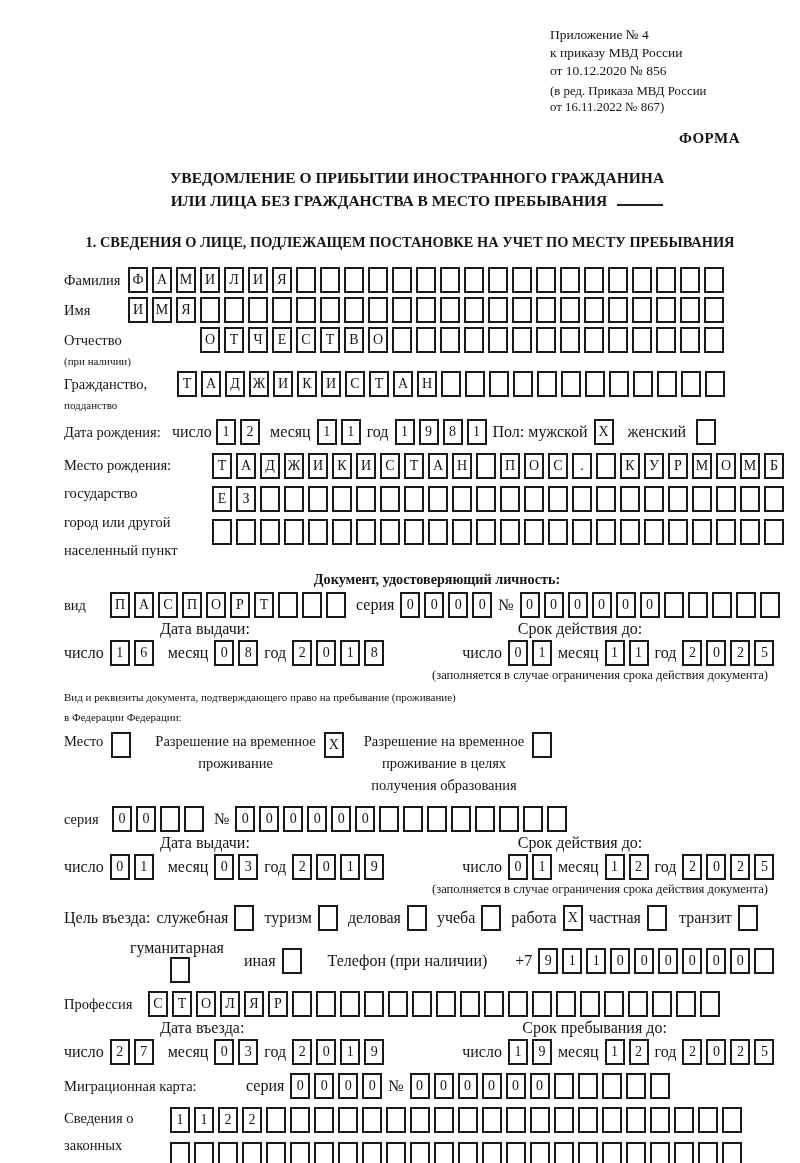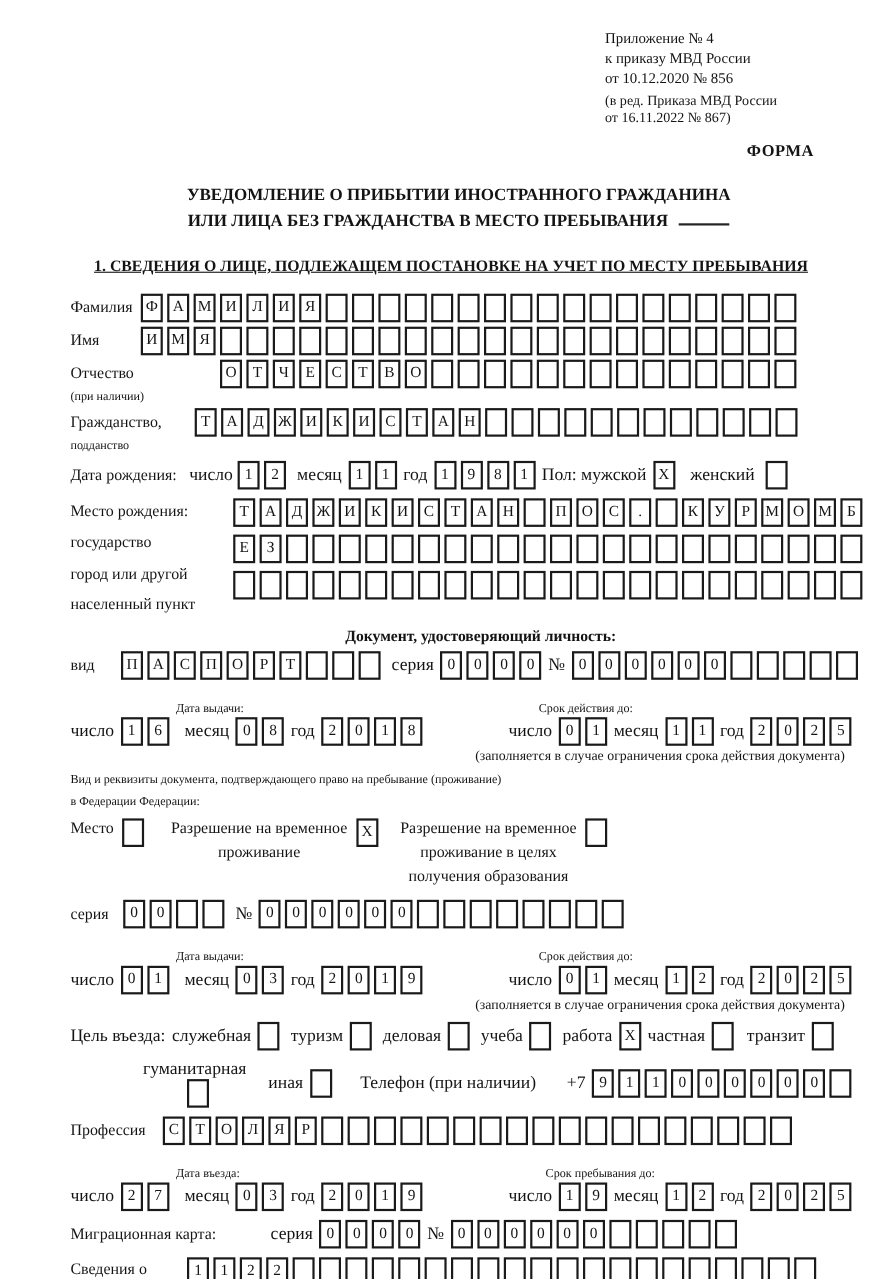--- a/index.html
+++ b/index.html
@@ -8,40 +8,40 @@
   .page{padding:26px 30px 0 64px;box-sizing:border-box;width:800px;}
   
   .hdr{width:190px;margin-left:auto;margin-right:30px;font-size:13.5px;line-height:1.33;}
   .hdr .ed{font-size:12.8px;line-height:1.3;}
   .hdr .ed.first{margin-top:3px;}
   .forma{width:190px;margin-left:auto;margin-right:30px;text-align:right;
          font-weight:bold;font-size:15px;margin-top:14px;letter-spacing:.5px;font-family:Liberation Serif, serif;}
   
   .title{text-align:center;font-weight:bold;font-size:15.5px;line-height:1.45;margin-top:20px;}
   .blank{display:inline-block;width:46px;border-bottom:2px solid #222;height:12px;margin-left:10px;}
-  .sech{font-weight:bold;font-size:14.4px;margin-top:22px;text-align:center;margin-left:-14px;text-decoration:underline;}
+  .sech{font-weight:bold;font-size:14.4px;margin-top:22px;text-align:center;margin-left:-14px;}
   
   .row{display:flex;align-items:center;margin-top:4px;}
   .lbl{flex:none;font-size:14.5px;}
   .w64{width:64px;}.w136{width:136px;}.w113{width:113px;}.w148{width:148px;}.w78{width:78px;}.w158{width:158px;}
   .boxes{display:inline-flex;gap:4px;flex:none;}
   .cb{width:16px;height:22px;border:2px solid #1a1a1a;display:inline-flex;
       align-items:center;justify-content:center;font-size:14px;flex:none;background:#fff;}
   .subl{font-size:11px;margin-top:2px;}
   .gap6{width:6px;flex:none;}.gap10{width:10px;flex:none;}.gap14{width:14px;flex:none;}
   .t{font-size:16px;flex:none;}
   .mt8{margin-top:8px;}.mt10{margin-top:10px;}
   
   .twocol{display:flex;margin-top:6px;align-items:flex-start;}
   .labcol{flex:none;font-size:14.5px;line-height:1.95;}
   .boxcol{display:flex;flex-direction:column;gap:7px;}
   .dochead{font-weight:bold;font-size:14.2px;text-align:center;margin-top:7px;margin-left:40px;}
   
   .dg{display:flex;align-items:center;gap:6px;flex:none;}
-  .labels2{display:flex;font-size:11px;margin-top:20px;text-align:center;}
+  .labels2{display:flex;font-size:16px;margin-top:2px;text-align:center;}
   .note{font-size:12.6px;text-align:right;margin-top:2px;padding-right:2px;}
   
   .visarow{display:flex;align-items:flex-start;margin-top:8px;}
   .vitem{display:flex;align-items:flex-start;flex:none;}
   .vtext{font-size:14.5px;line-height:1.5;}
   .vtext.center{text-align:center;}
   .vbox{margin-left:8px;margin-top:1px;}
   
   .pitem{display:flex;align-items:center;flex:none;}
   .pitem .t{margin-right:6px;}

